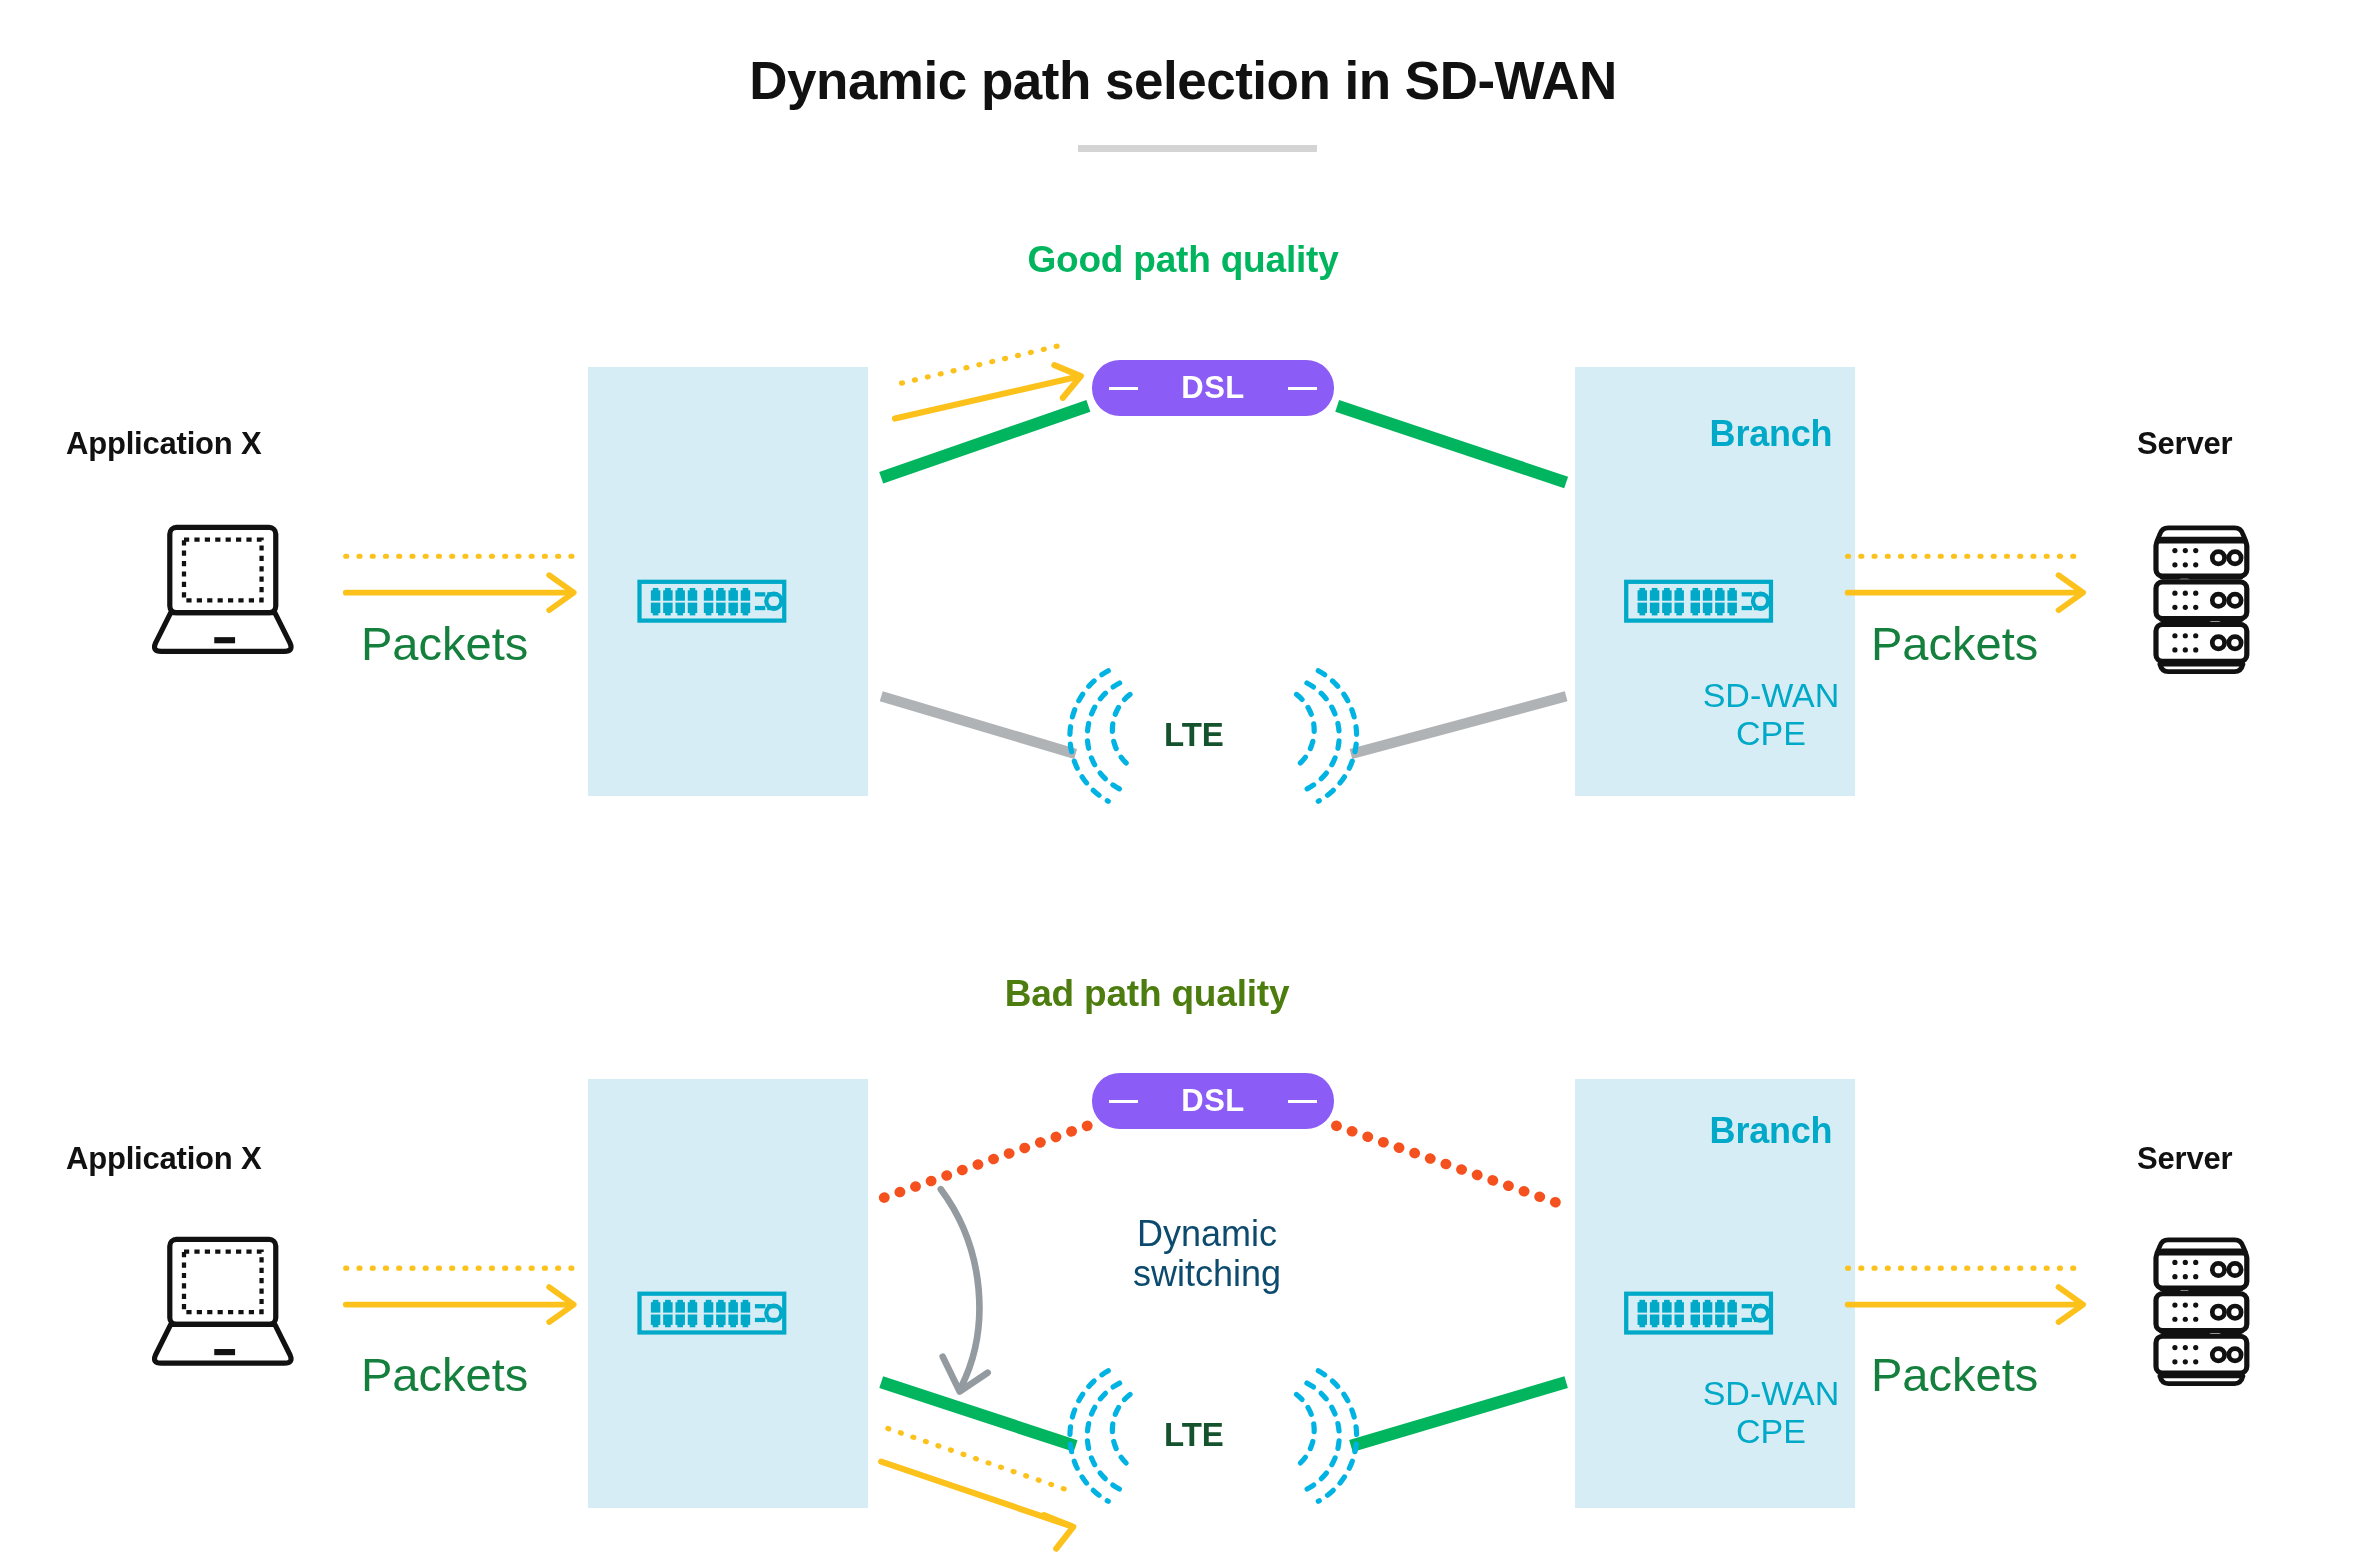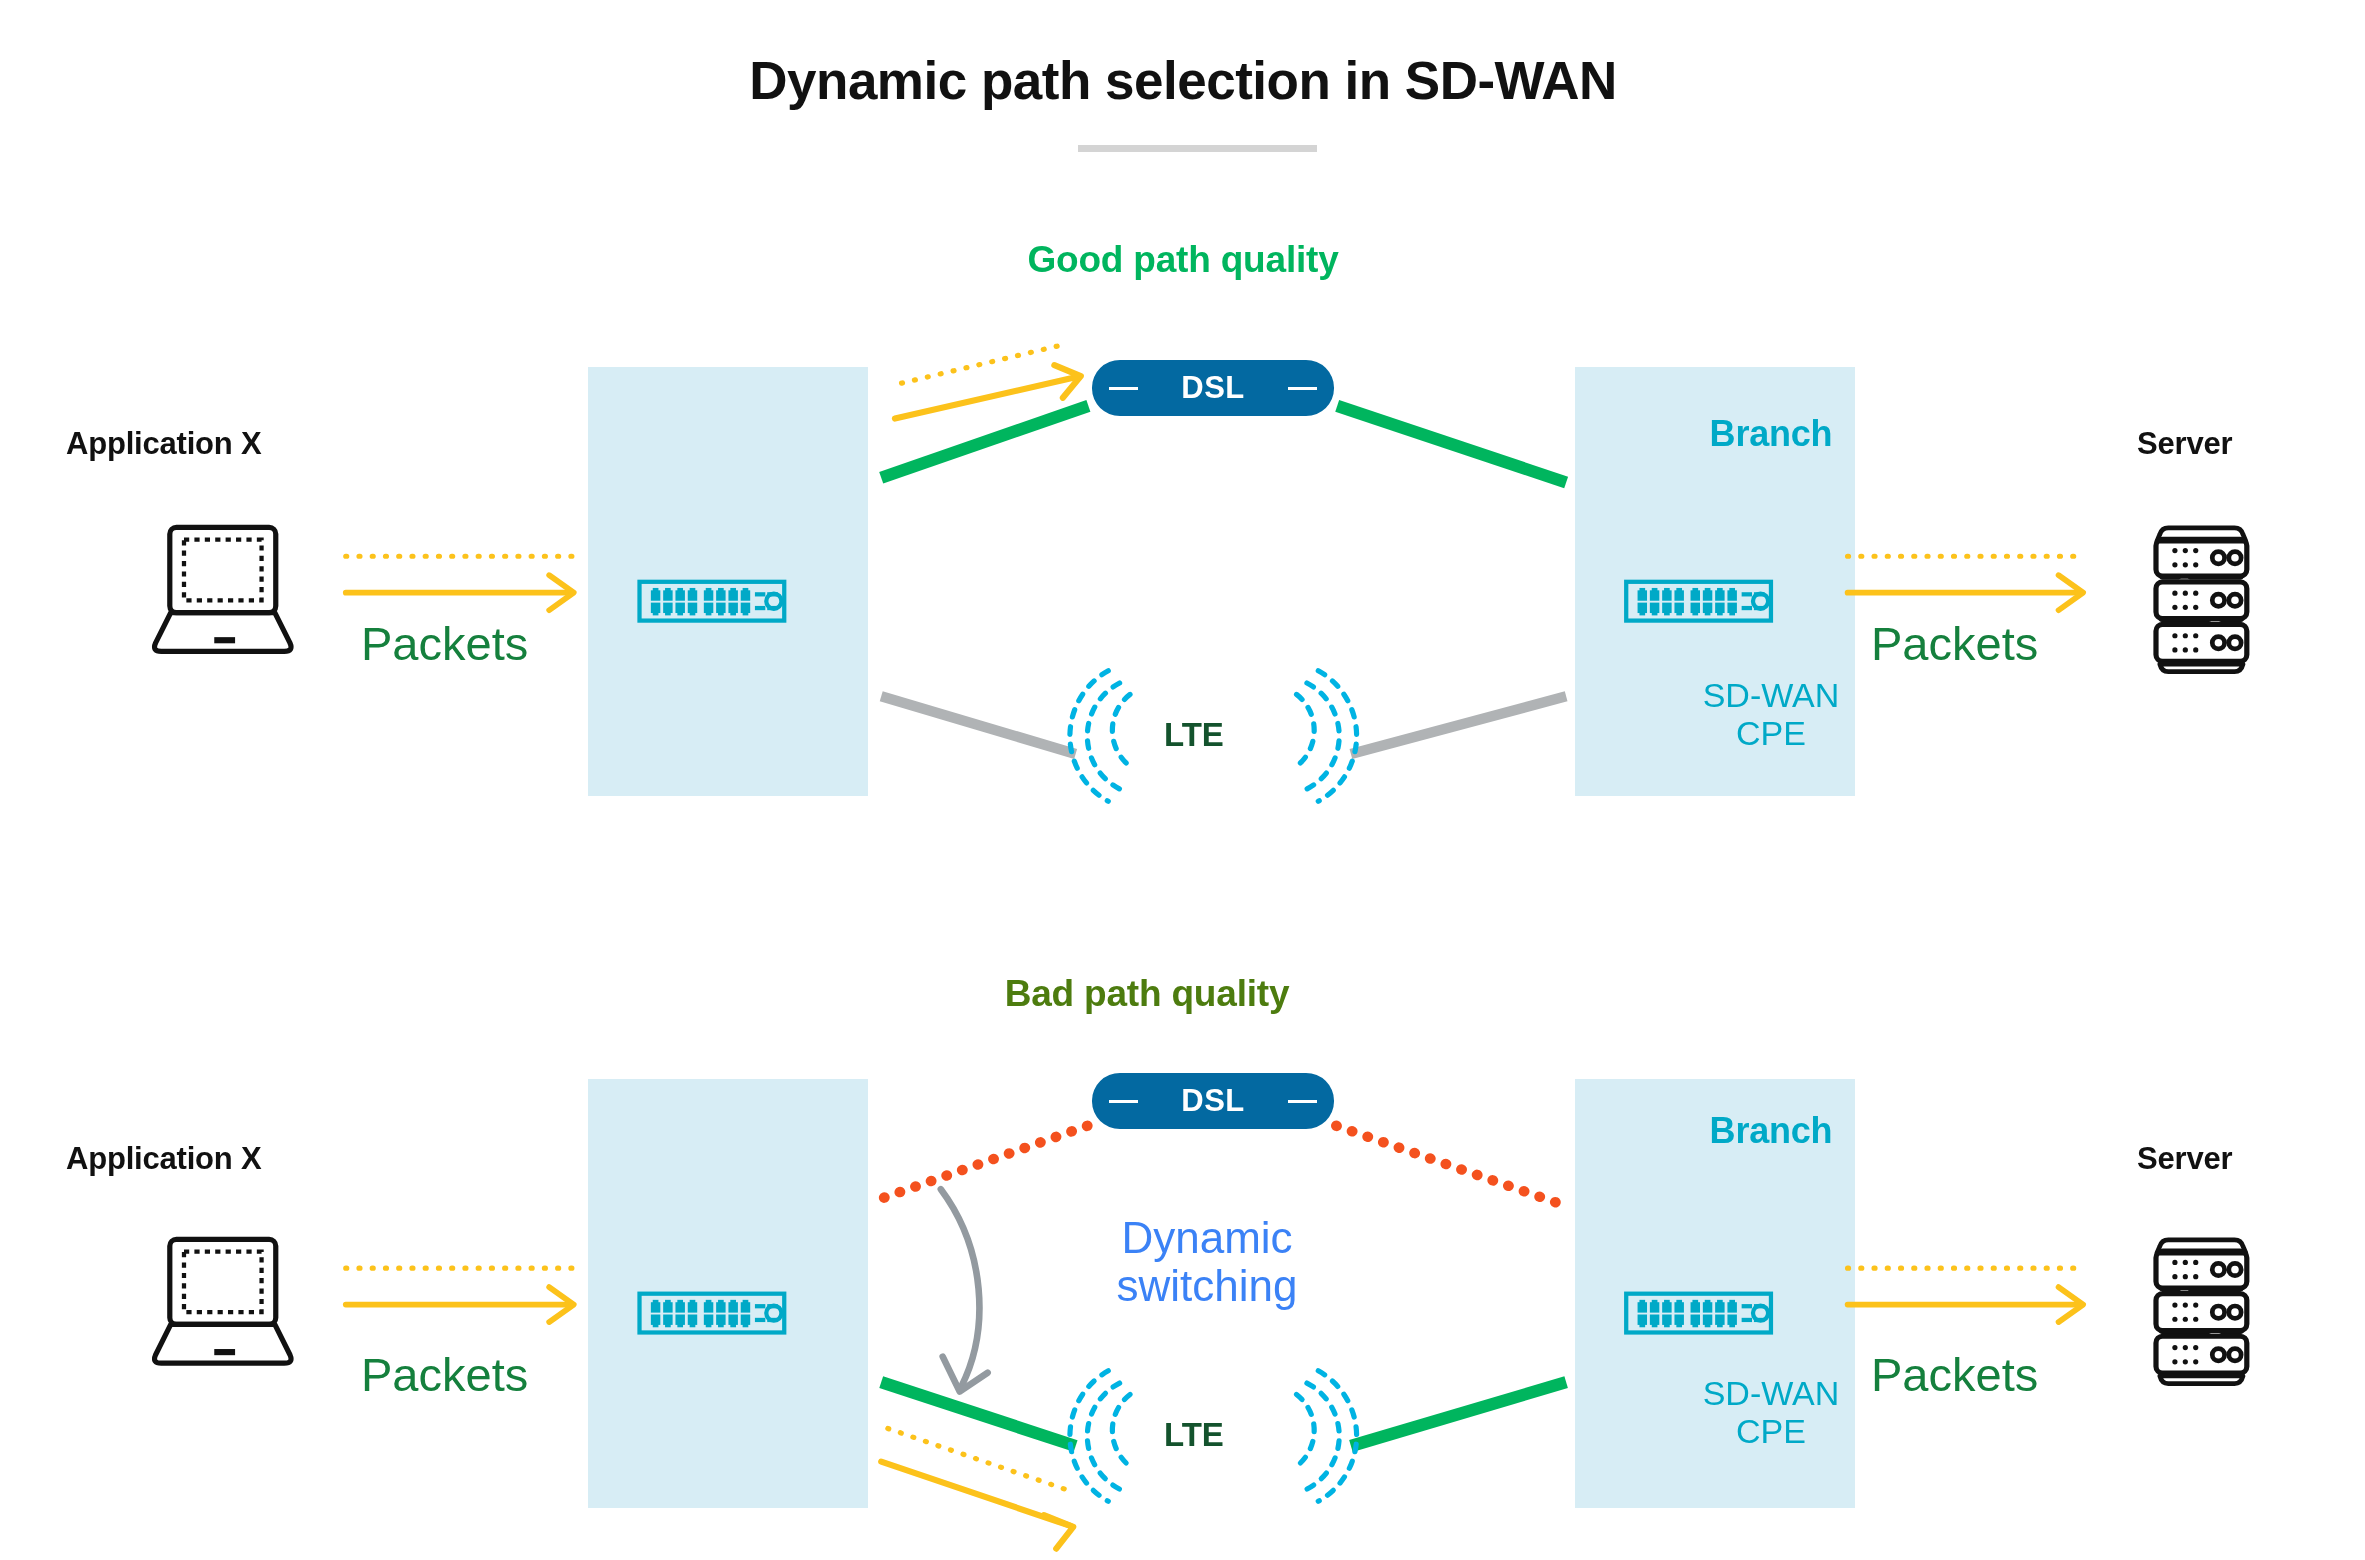--- a/index.html
+++ b/index.html
@@ -104,21 +104,21 @@
     color: #15803d;
     line-height: 1;
     white-space: nowrap;
   }
 
   
   .pill {
     position: absolute;
     width: 242px;
     height: 56px;
-    background: #0369a1;
+    background: #8b5cf6;
     border-radius: 28px / 27.4px;
   }
   .pill-text {
     position: absolute;
     left: 0; top: 0;
     width: 100%; height: 100%;
     display: flex;
     align-items: center;
     justify-content: center;
     font-size: 31px;
@@ -143,23 +143,23 @@
     font-weight: 700;
     color: #14532d;
     letter-spacing: 0px;
     line-height: 1;
     white-space: nowrap;
   }
   .dyn-switch {
     position: absolute;
     width: 360px;
     text-align: center;
-    font-size: 44px;
+    font-size: 36px;
     font-weight: 400;
-    color: #3b82f6;
+    color: #0c4a6e;
     line-height: 1.1;
   }
 
   svg.overlay {
     position: absolute;
     left: 0; top: 0;
     width: 2366px;
     height: 1560px;
     pointer-events: none;
   }

